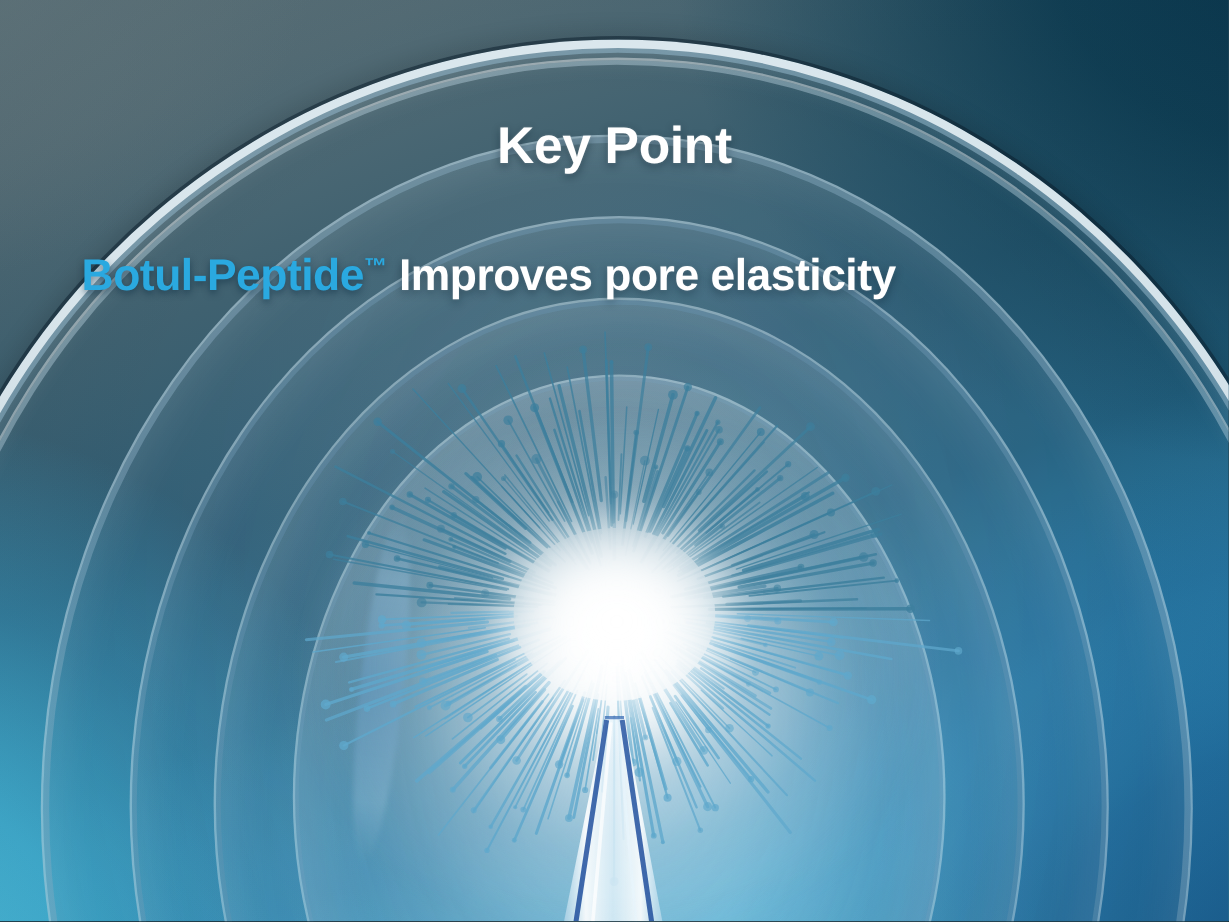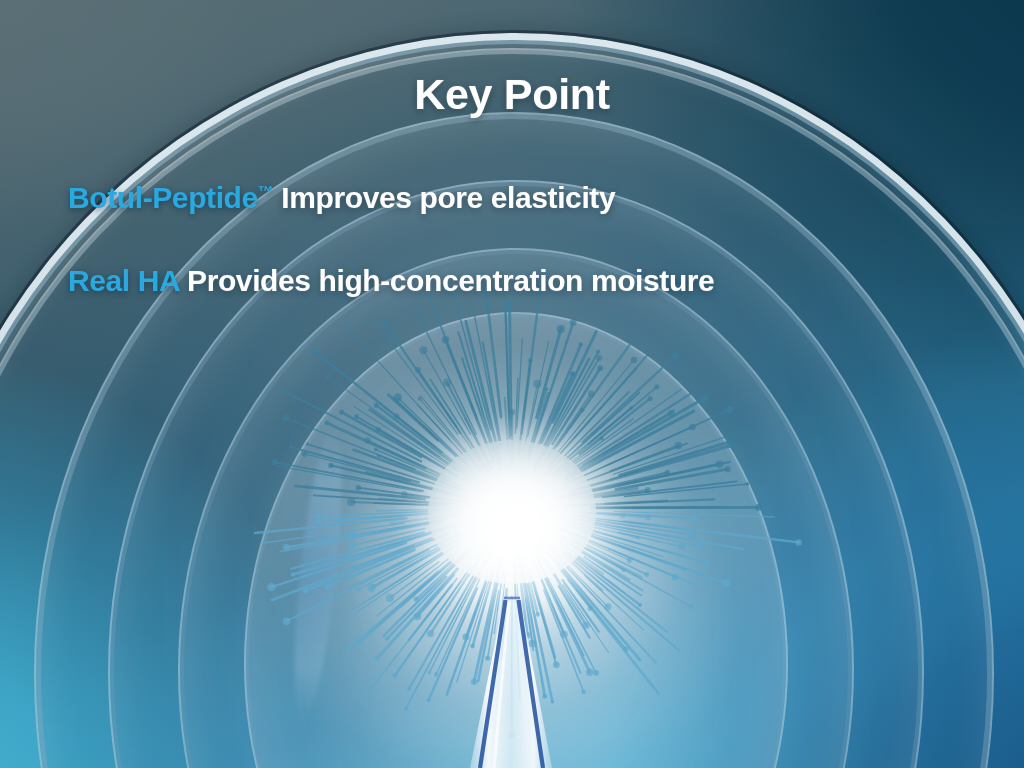--- a/index.html
+++ b/index.html
@@ -232,38 +232,39 @@
         rgba(0,0,0,0.0) 40%,
         rgba(6,30,48,0.10) 72%,
         rgba(4,24,42,0.22) 100%);
   }
 
   
   #content {
     position: absolute;
     inset: 0;
     z-index: 40;
+    margin-top: 28px;
   }
   #title {
     position: absolute;
     left: 0; right: 0;
     top: 70px;
     text-align: center;
     color: #ffffff;
     font-size: 43px;
     font-weight: bold;
     letter-spacing: -0.3px;
     text-shadow: 0 2px 7px rgba(6,26,40,0.45), 0 0 2px rgba(255,255,255,0.25);
   }
   .bullet {
     position: absolute;
     left: 68px;
     right: 30px;
     color: #ffffff;
-    font-size: 30px;
+    font-size: 37px;
     font-weight: bold;
     white-space: nowrap;
     letter-spacing: -0.4px;
     text-shadow: 0 2px 7px rgba(6,26,40,0.42), 0 0 2px rgba(255,255,255,0.18);
   }
   #bullet-1 { top: 181px; }
   #bullet-2 { top: 264px; }
   #bullet-3 { top: 346px; }
 
   .term {
@@ -707,20 +708,16 @@
 
   <div id="content">
 
     <div id="title">Key Point</div>
 
     <div class="bullet" id="bullet-1">
       <span class="term"><span>Botul-Peptide</span><span class="tm">™</span></span>
       <span class="desc">Improves pore elasticity</span>
     </div>
 
-    <div class="bullet" id="bullet-2">
-      <span class="term">Real HA</span>
-      <span class="desc">Provides high-concentration moisture</span>
-    </div>
 
 
   </div>
 </div>
 
 </body></html>

